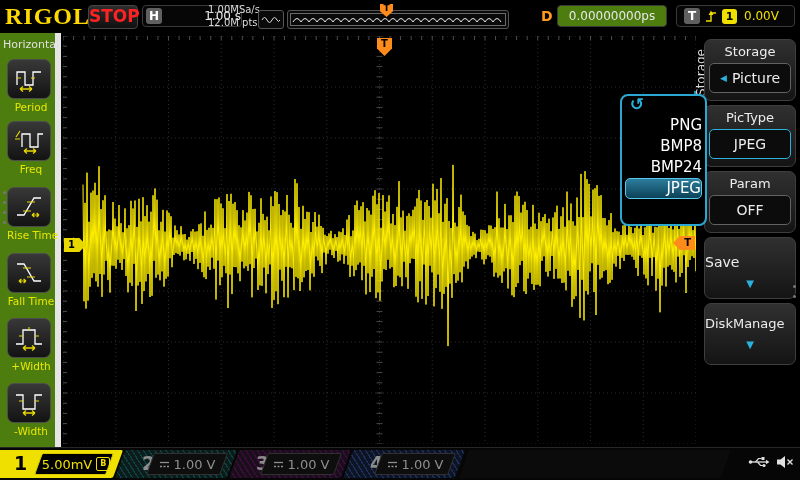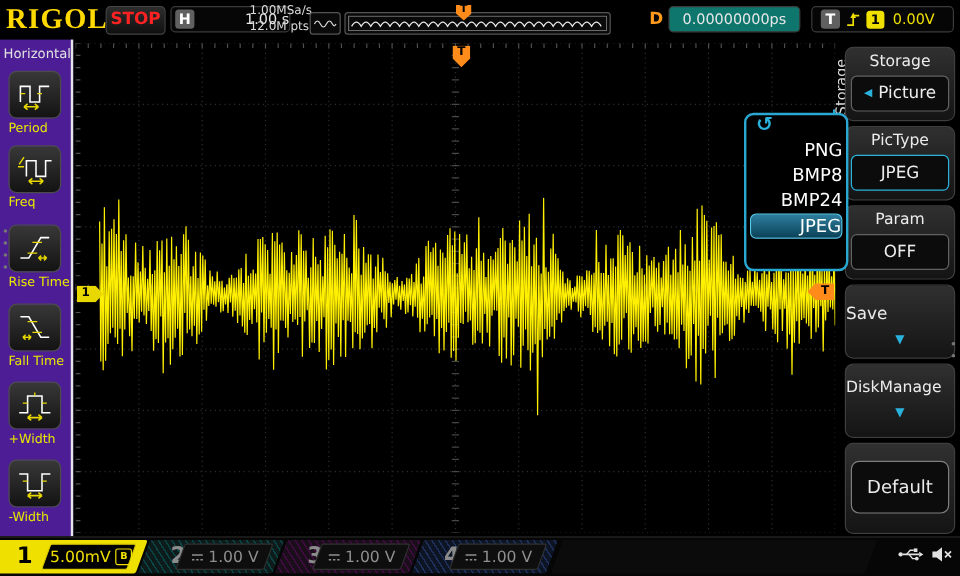--- a/index.html
+++ b/index.html
@@ -4,49 +4,49 @@
 <style>
   html,body{margin:0;padding:0;background:#000;}
   #screen{position:relative;width:800px;height:480px;background:#000;overflow:hidden;
           font-family:"DejaVu Sans","Liberation Sans",sans-serif;-webkit-font-smoothing:antialiased;}
 
   
   .topbar{position:absolute;left:0;top:0;width:800px;height:33px;background:#000;}
   .logo{position:absolute;left:5px;top:3px;font-family:"Liberation Serif","DejaVu Serif",serif;
         font-weight:bold;font-size:24px;color:#ffd900;letter-spacing:1px;}
   .stop{position:absolute;left:88px;top:5px;width:48px;height:22px;background:linear-gradient(#2d2d2d,#101010);
-        border:1px solid #454545;border-radius:4px;color:#ff2222;font-weight:bold;font-size:14px;
+        border:1px solid #454545;border-radius:4px;color:#ff2222;font-weight:bold;font-size:17px;
         text-align:center;line-height:21px;}
   .hgroup{position:absolute;left:142px;top:5px;width:100px;height:22px;background:#060606;
           border:1px solid #3a3a3a;border-radius:4px;display:flex;align-items:center;box-sizing:border-box;}
   .badge-sq{margin-left:3px;width:16px;height:16px;background:#606060;border-radius:3px;color:#fff;
             font-weight:bold;font-size:12px;display:flex;align-items:center;justify-content:center;flex:none;}
   .tbval{flex:1;text-align:right;color:#e8e8e8;font-size:12px;}
   .srate{position:absolute;left:208px;top:3px;color:#dcdcdc;font-size:10px;line-height:13px;white-space:nowrap;}
   .wavebox{position:absolute;left:258px;top:10px;width:26px;height:19px;background:#0a0a0a;border:1px solid #555;
            border-radius:3px;display:flex;align-items:center;justify-content:center;box-sizing:border-box;}
   .strip{position:absolute;left:287px;top:10px;width:222px;height:19px;background:#0a0a0a;border:1px solid #555;
          border-radius:3px;box-sizing:border-box;}
   .strip svg{position:absolute;left:2px;top:2px;}
   .strip-t{position:absolute;left:92px;top:-7px;width:13px;height:13px;background:#ff8c1a;
            clip-path:polygon(0 0,100% 0,100% 55%,50% 100%,0 55%);color:#000;font-size:9px;font-weight:bold;
            text-align:center;line-height:9px;}
   .dlabel{position:absolute;left:541px;top:8px;color:#ff9a1a;font-weight:bold;font-size:14px;}
-  .dval{position:absolute;left:557px;top:5px;width:110px;height:22px;background:#0f766e;border:1px solid #3a3a3a;
+  .dval{position:absolute;left:557px;top:5px;width:110px;height:22px;background:#4d7c0f;border:1px solid #3a3a3a;
         border-radius:4px;color:#e8e8e8;font-size:12px;text-align:center;line-height:21px;box-sizing:border-box;}
   .tgroup{position:absolute;left:676px;top:5px;width:119px;height:22px;background:#060606;border:1px solid #3a3a3a;
           border-radius:4px;display:flex;align-items:center;gap:4px;padding:0 4px;box-sizing:border-box;}
   .trig-src{width:15px;height:15px;background:#f0e000;border-radius:3px;color:#000;font-weight:bold;font-size:11px;
             display:flex;align-items:center;justify-content:center;flex:none;}
   .trig-lvl{color:#f0e000;font-size:12px;margin-left:3px;}
 
   
-  .leftbar{position:absolute;left:0;top:33px;width:61px;height:414px;background:#4c1d95;border-right:2px solid #e5e5e5;box-sizing:border-box;}
+  .leftbar{position:absolute;left:0;top:33px;width:61px;height:414px;background:#4d7c0f;border-right:6px solid #e5e5e5;box-sizing:border-box;}
   .lb-title{position:absolute;left:3px;top:5px;color:#e0e0e0;font-size:11px;}
-  .mitem{position:absolute;left:7px;width:48px;text-align:left;}
+  .mitem{position:absolute;left:7px;width:48px;text-align:center;}
   .micon{width:44px;height:40px;background:linear-gradient(#383838,#131313);border:1px solid #4c4c4c;
          border-radius:7px;display:flex;align-items:center;justify-content:center;box-sizing:border-box;}
   .mlabel{color:#e8e800;font-size:10.5px;margin-top:2px;white-space:nowrap;}
   .pagedots{position:absolute;left:3px;top:158px;display:flex;flex-direction:column;gap:7px;}
   .pagedots i{width:3px;height:3px;border-radius:50%;background:#777;}
 
   
   .scope{position:absolute;left:63px;top:36px;width:633px;height:408px;}
   .scope svg{position:absolute;left:0;top:0;}
   .mk-left{position:absolute;left:1px;top:202px;width:22px;height:14px;background:#e8d800;
@@ -494,25 +494,20 @@
     <div class="mkey" style="top:204px;height:62px">
       <div class="mk-big-label">Save</div>
       <div class="arr-d">▼</div>
     </div>
 
     <div class="mkey" style="top:270px;height:62px">
       <div class="mk-big-label" style="margin-top:12px;font-size:13px">DiskManage</div>
       <div class="arr-d">▼</div>
     </div>
 
-    <div class="mkey" style="top:336px;height:76px">
-      <div class="mk-value big">
-        <span>Default</span>
-      </div>
-    </div>
 
     <div class="rdots">
         <i></i>
         <i></i>
       </div>
   </div>
 
   <div class="popup">
     <div class="pp-rotate">↺</div>
     <div class="pp-list">

